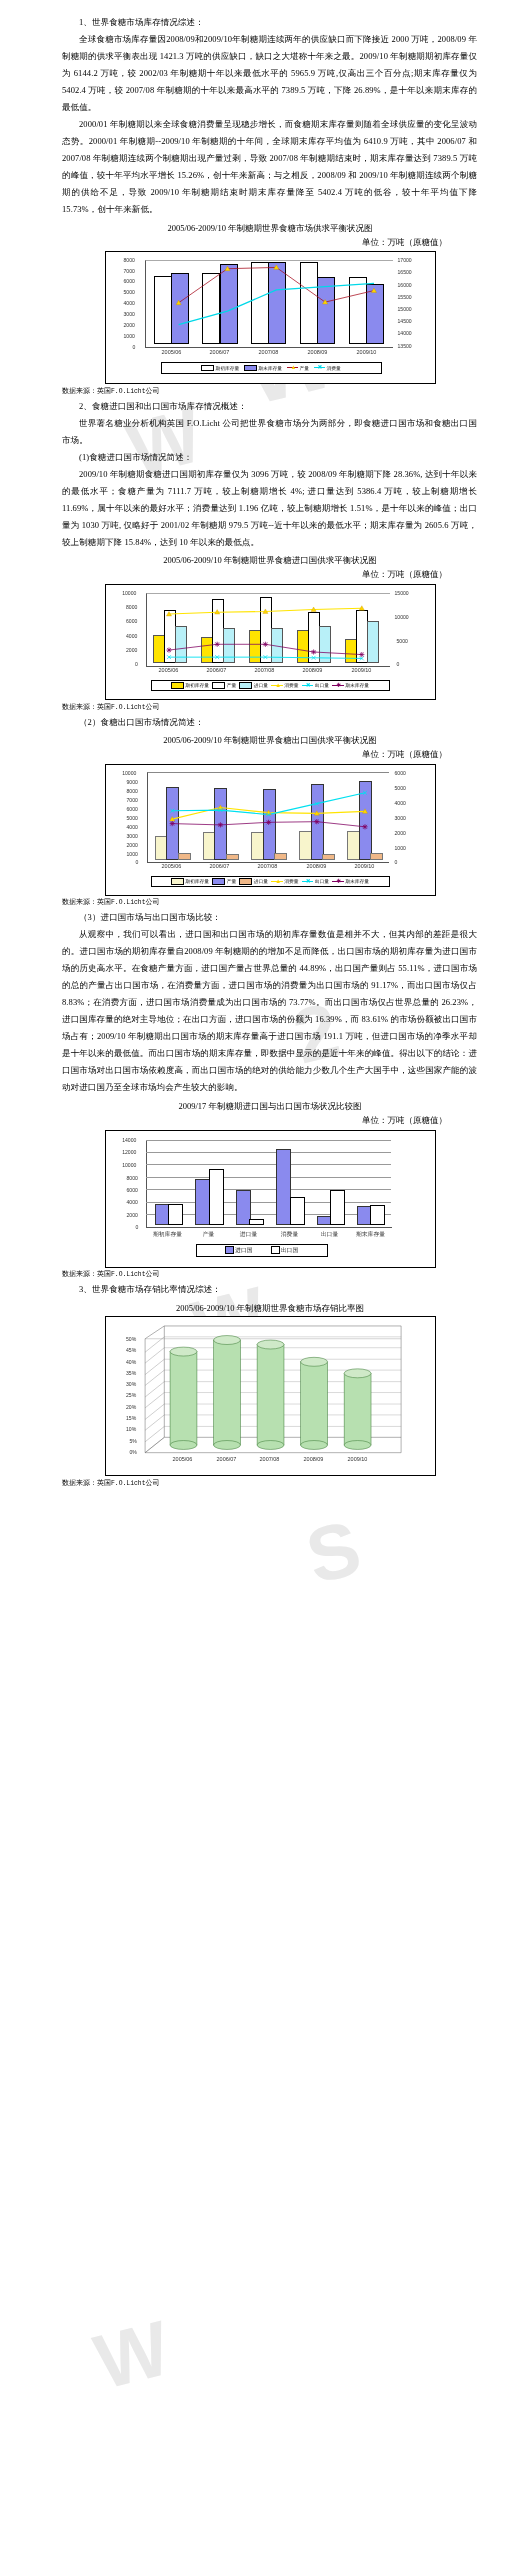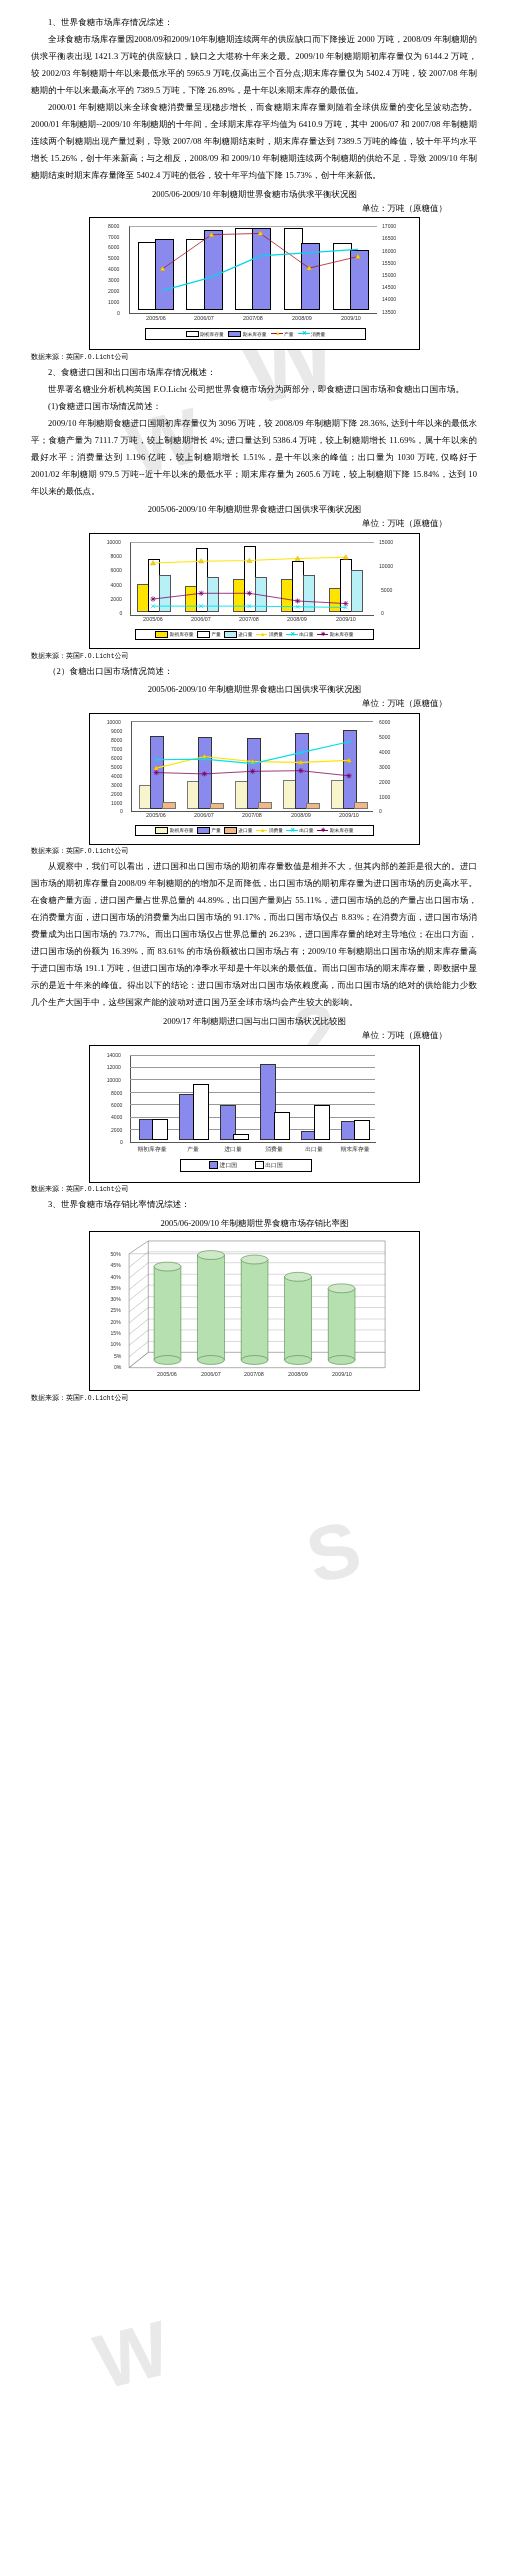--- a/index.html
+++ b/index.html
@@ -28,21 +28,21 @@
     position:absolute;
     font-family:"Liberation Sans",sans-serif;
     font-weight:bold;
     color:#e9e9e9;
     font-size:77px;
     letter-spacing:-3.9px;
     transform:rotate(-14deg);
     white-space:nowrap;
     user-select:none;
   }
-  .content{position:relative;z-index:2;}
+  .content{position:relative;z-index:2;padding-left:31px;}
 
   p.body-text{
     margin:0 0 0 0;
     padding:0 32px 0 31px;
     font-size:8.5px;
     line-height:17px;
     text-align:justify;
     text-justify:inter-ideograph;
     letter-spacing:0.1px;
   }
@@ -448,20 +448,21 @@
                 <i style="background:#800060;"></i>
                 <b style="color:#800060;">✱</b>
               </span>
               <span>期末库存量</span>
             </span>
         </div>
       </div>
     </div>
     <p class="fig-source"><span>数据来源：英国</span><span class="mono">F.O.Licht</span><span>公司</span></p>
 
+    <p class="body-text indent">（3）进口国市场与出口国市场比较：</p>
     <p class="body-text indent">从观察中，我们可以看出，进口国和出口国市场的期初库存量数值是相并不大，但其内部的差距是很大的。进口国市场的期初库存量自2008/09 年制糖期的的增加不足而降低，出口国市场的期初库存量为进口国市场的历史高水平。在食糖产量方面，进口国产量占世界总量的 44.89%，出口国产量则占 55.11%，进口国市场的总的产量占出口国市场，在消费量方面，进口国市场的消费量为出口国市场的 91.17%，而出口国市场仅占 8.83%；在消费方面，进口国市场消费量成为出口国市场的 73.77%。而出口国市场仅占世界总量的 26.23%，进口国库存量的绝对主导地位；在出口方面，进口国市场的份额为 16.39%，而 83.61% 的市场份额被出口国市场占有；2009/10 年制糖期出口国市场的期末库存量高于进口国市场 191.1 万吨，但进口国市场的净季水平却是十年以来的最低值。而出口国市场的期末库存量，即数据中显示的是近十年来的峰值。得出以下的结论：进口国市场对出口国市场依赖度高，而出口国市场的绝对的供给能力少数几个生产大国手中，这些国家产能的波动对进口国乃至全球市场均会产生较大的影响。</p>
 
     <p class="fig-title">2009/17 年制糖期进口国与出口国市场状况比较图</p>
     <p class="fig-unit">单位：万吨（原糖值）</p>
     <div class="chart-box" style="width:331px;height:138px;">
       <div class="chart-inner">
         <div style="position:absolute;left:40px;top:9px;width:245px;height:87px;border-left:0.6px solid #555;border-bottom:0.6px solid #555;"></div>
         <div style="position:absolute;left:40px;top:9px;width:245px;height:0;border-top:0.6px solid #999;"></div>
         <div style="position:absolute;left:40px;top:21px;width:245px;height:0;border-top:0.6px solid #999;"></div>
         <div style="position:absolute;left:40px;top:33px;width:245px;height:0;border-top:0.6px solid #999;"></div>

